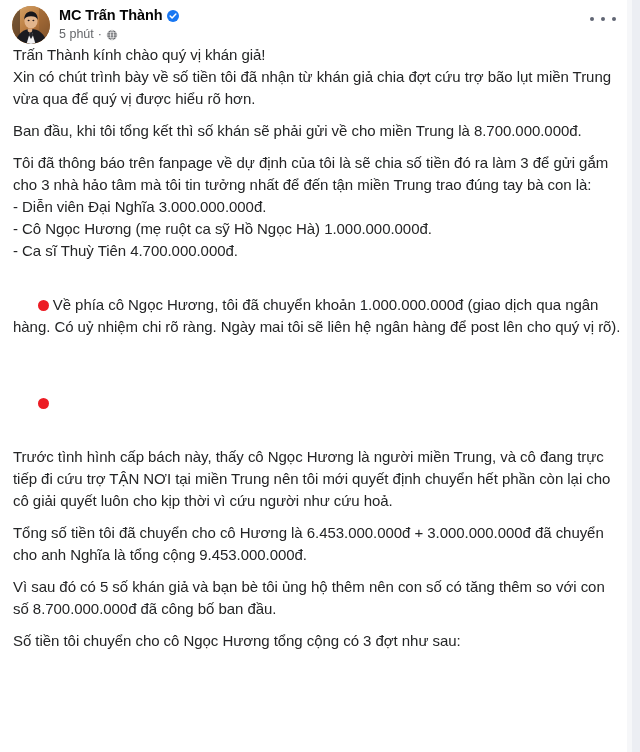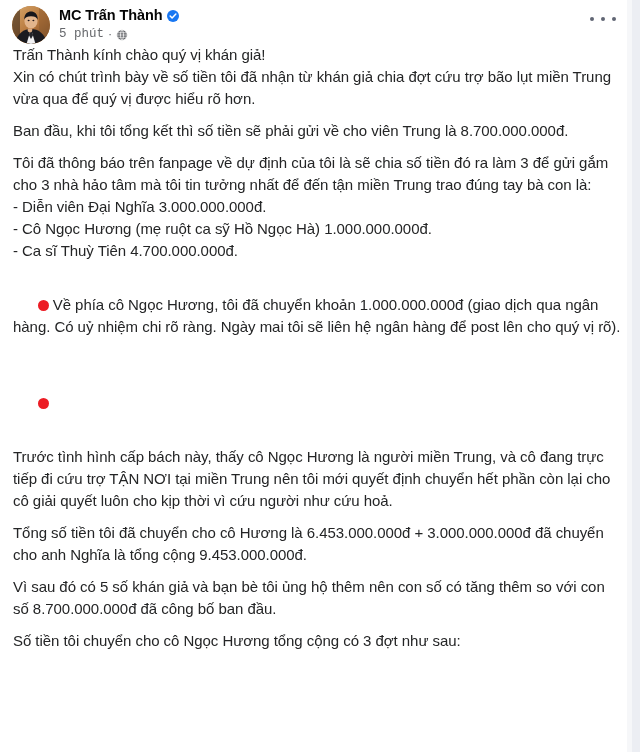--- a/index.html
+++ b/index.html
@@ -92,21 +92,20 @@
     display: flex;
     align-items: center;
     margin-top: 3px;
     height: 15px;
   }
   .timestamp {
     font-size: 12.5px;
     color: #65676b;
     line-height: 15px;
     white-space: nowrap;
-    font-family: Liberation Mono, monospace;
   }
   .meta-dot {
     font-size: 12.5px;
     color: #65676b;
     margin: 0 4px;
     line-height: 15px;
   }
   .globe-icon { width: 12px; height: 12px; display:inline-block; line-height:0; }
   .globe-icon svg { display:block; width:12px; height:12px; }
 
@@ -227,21 +226,21 @@
       <i></i>
       <i></i>
     </div>
   </div>
 
   <div class="post-body">
 
     <p>Trấn Thành kính chào quý vị khán giả!
 Xin có chút trình bày về số tiền tôi đã nhận từ khán giả chia đợt cứu trợ bão lụt miền Trung vừa qua để quý vị được hiểu rõ hơn.</p>
 
-    <p>Ban đầu, khi tôi tổng kết thì số tiền sẽ phải gửi về cho viên Trung là 8.700.000.000đ.</p>
+    <p>Ban đầu, khi tôi tổng kết thì số khán sẽ phải gửi về cho miền Trung là 8.700.000.000đ.</p>
 
     <p>Tôi đã thông báo trên fanpage về dự định của tôi là sẽ chia số tiền đó ra làm 3 để gửi gắm cho 3 nhà hảo tâm mà tôi tin tưởng nhất để đến tận miền Trung trao đúng tay bà con là:
 - Diễn viên Đại Nghĩa 3.000.000.000đ.
 - Cô Ngọc Hương (mẹ ruột ca sỹ Hồ Ngọc Hà) 1.000.000.000đ.
 - Ca sĩ Thuỳ Tiên 4.700.000.000đ.</p>
 
 
     <p>
       <span class="red-dot"></span><span>Về phía cô Ngọc Hương, tôi đã chuyển khoản 1.000.000.000đ (giao dịch qua ngân hàng. Có uỷ nhiệm chi rõ ràng. Ngày mai tôi sẽ liên hệ ngân hàng để post lên cho quý vị rõ).</span>
     </p>

